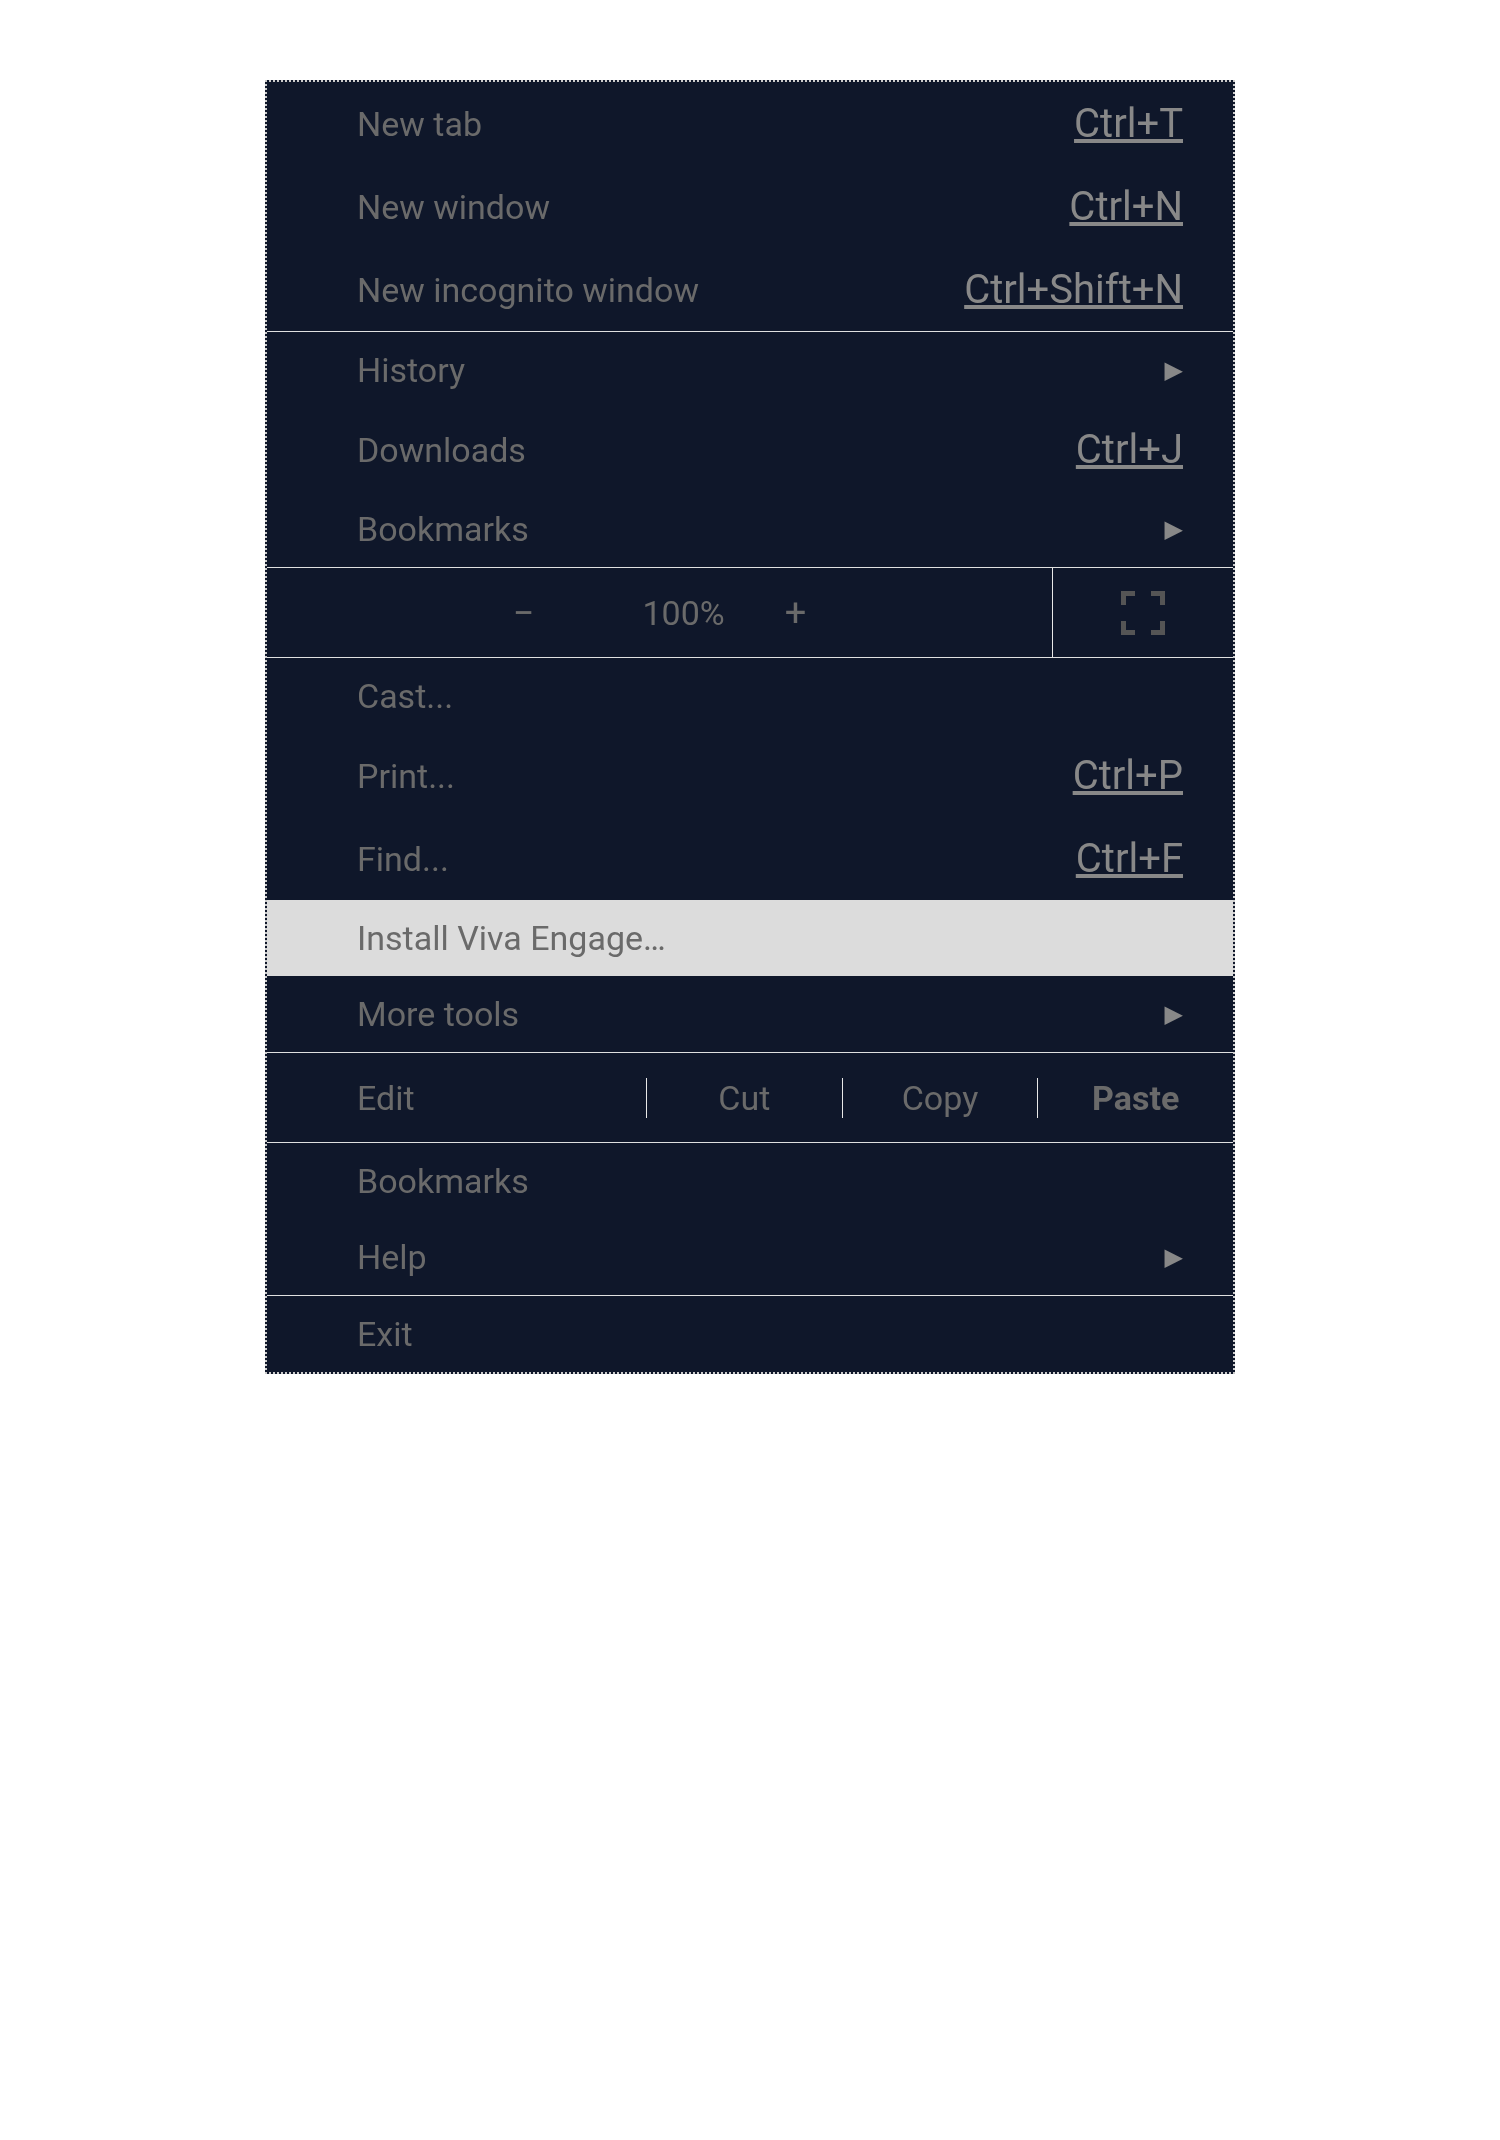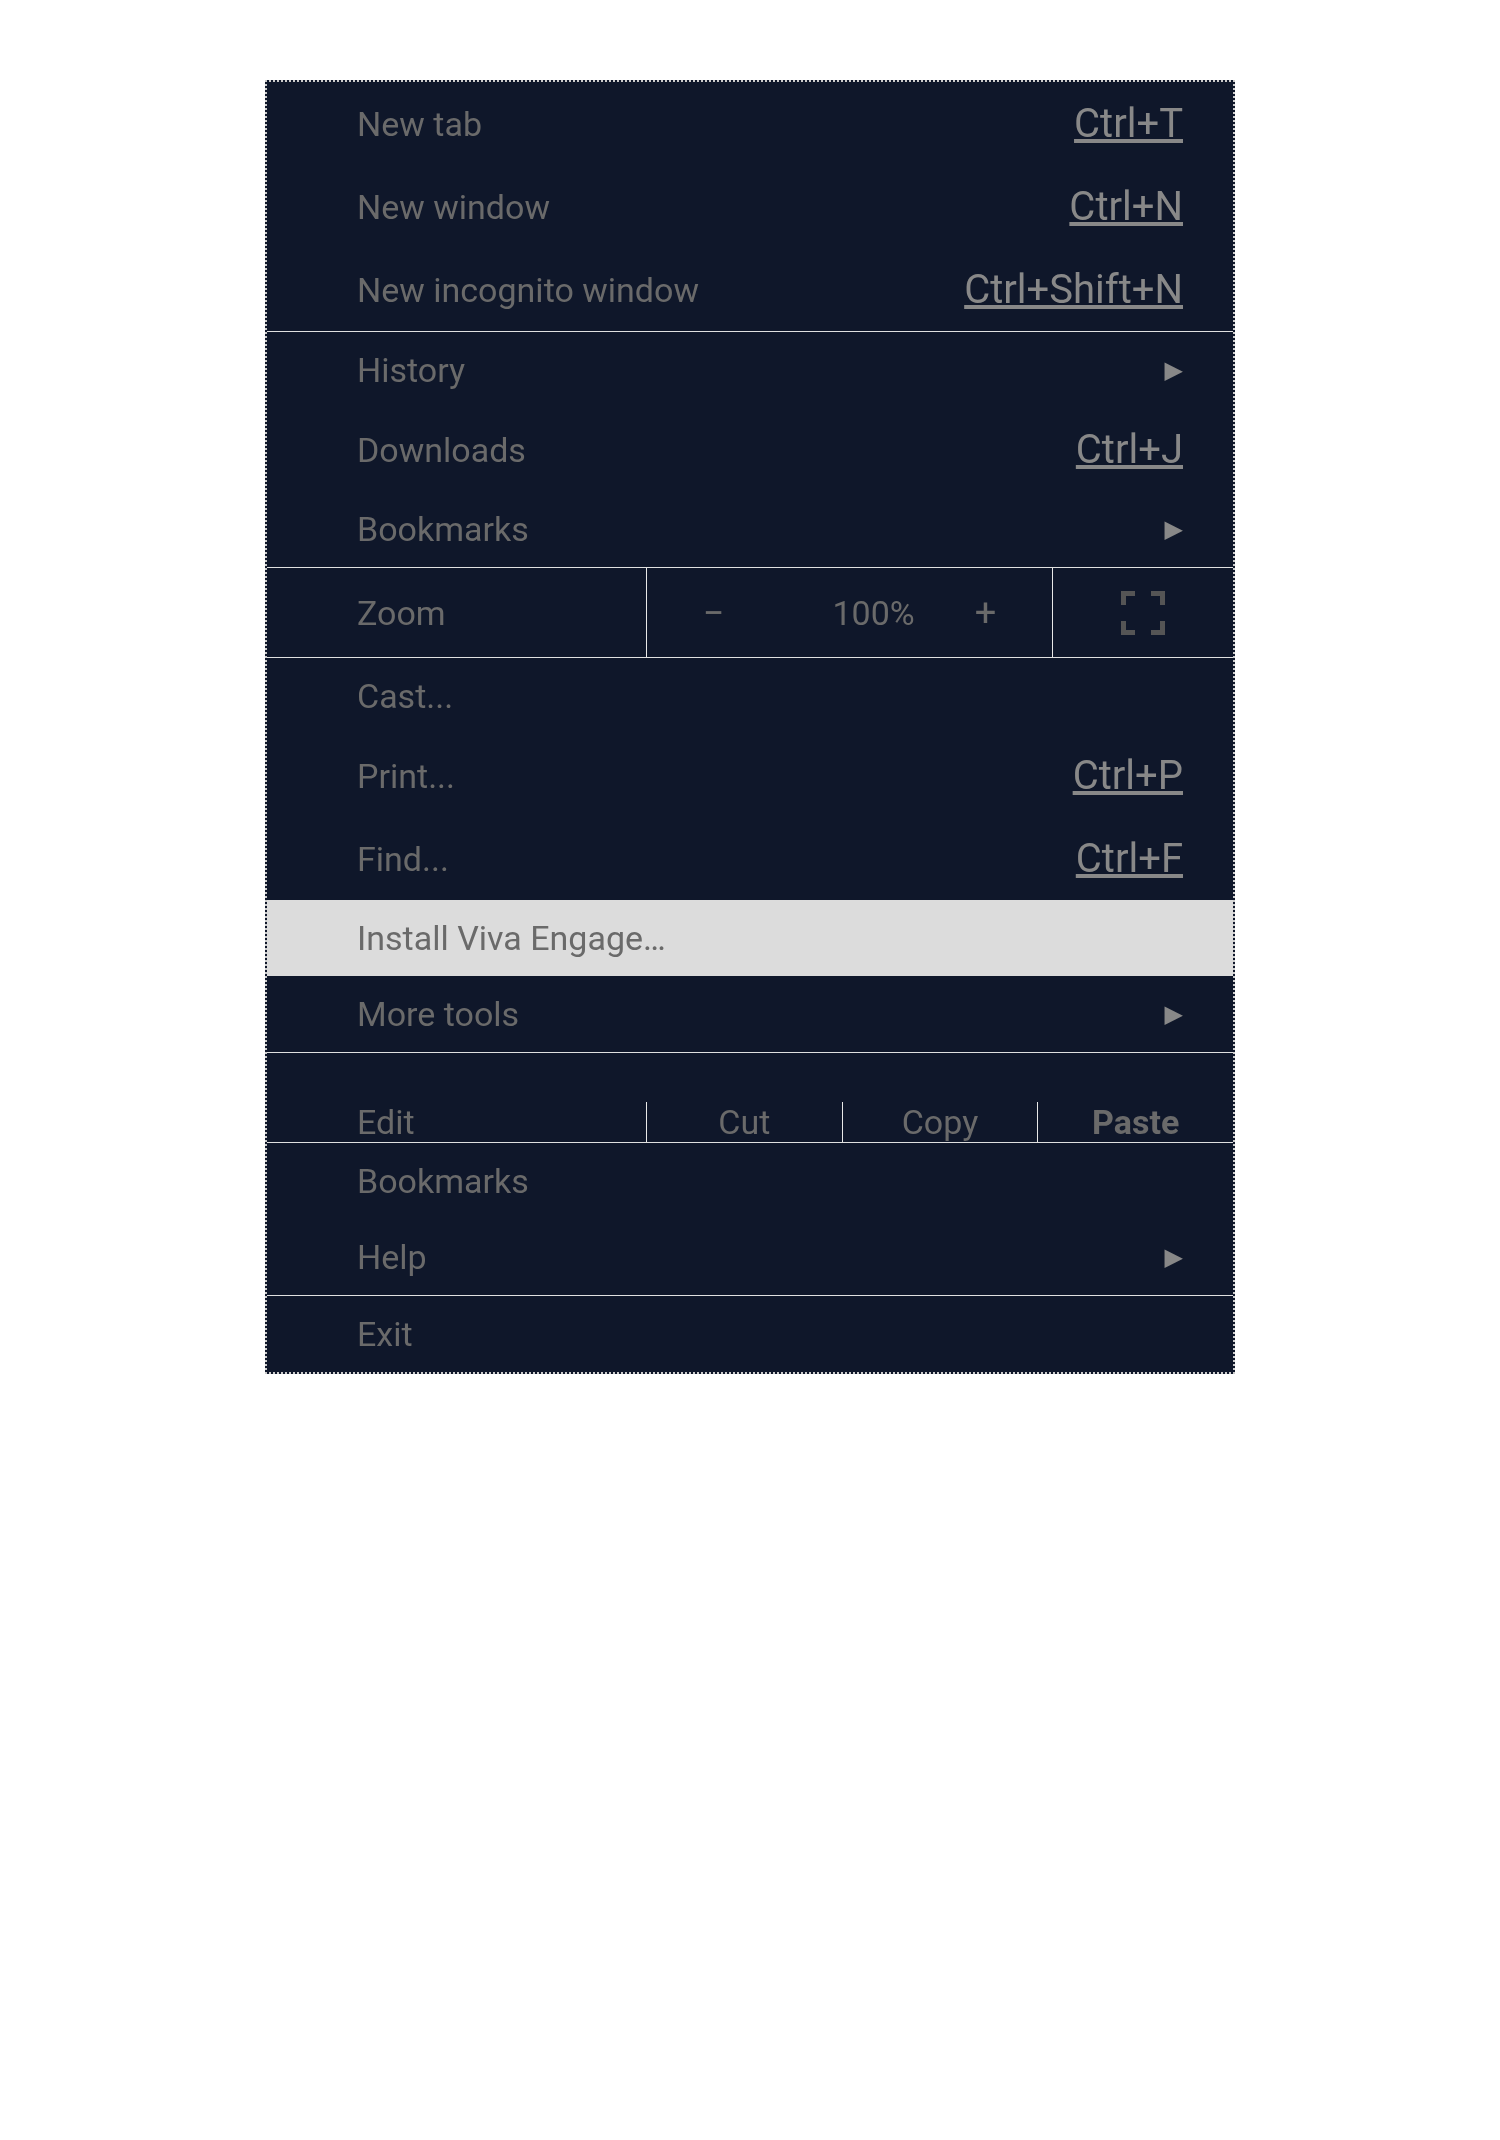--- a/index.html
+++ b/index.html
@@ -103,21 +103,21 @@
       width: 14px;
       height: 14px;
       border: 5px solid #555;
     }
     .fs-tl { top: 0; left: 0; border-right: none; border-bottom: none; }
     .fs-tr { top: 0; right: 0; border-left: none; border-bottom: none; }
     .fs-bl { bottom: 0; left: 0; border-right: none; border-top: none; }
     .fs-br { bottom: 0; right: 0; border-left: none; border-top: none; }
     .edit-row {
       display: flex;
-      align-items: flex-end;
+      align-items: center;
       border-bottom: 1px solid #e0e0e0;
       min-height: 90px;
     }
     .edit-label {
       flex: 0 0 380px;
       display: flex;
       align-items: center;
       padding-left: 90px;
       font-size: 34px;
       color: #6a6a6a;
@@ -167,21 +167,20 @@
       <span class="label">Downloads</span>
       <span class="shortcut">Ctrl+J</span>
     </div>
     <div class="menu-item">
       <span class="label">Bookmarks</span>
       <span class="arrow">▶</span>
     </div>
   </div>
 
   <div class="zoom-row">
-    <div class="zoom-label">Zoom</div>
     <div class="zoom-controls">
       <span class="zoom-btn">−</span>
       <span class="zoom-value">100%</span>
       <span class="zoom-btn">+</span>
     </div>
     <div class="zoom-fullscreen">
       <div class="fullscreen-icon">
         <div class="fs-corner fs-tl"></div>
         <div class="fs-corner fs-tr"></div>
         <div class="fs-corner fs-bl"></div>

